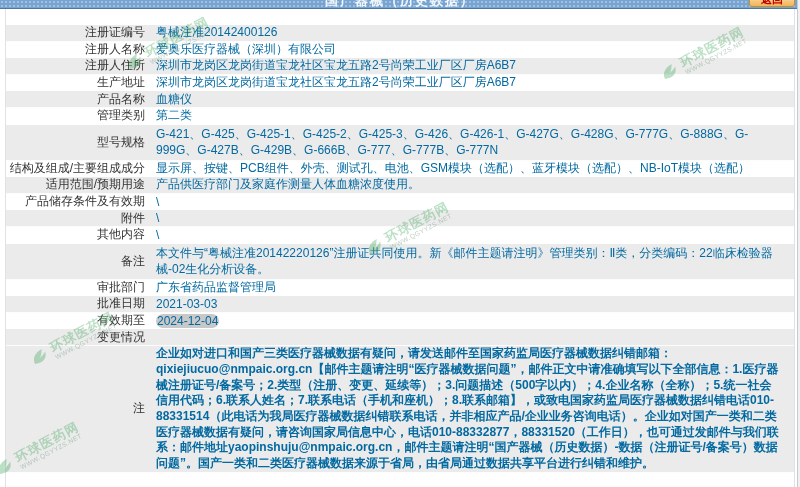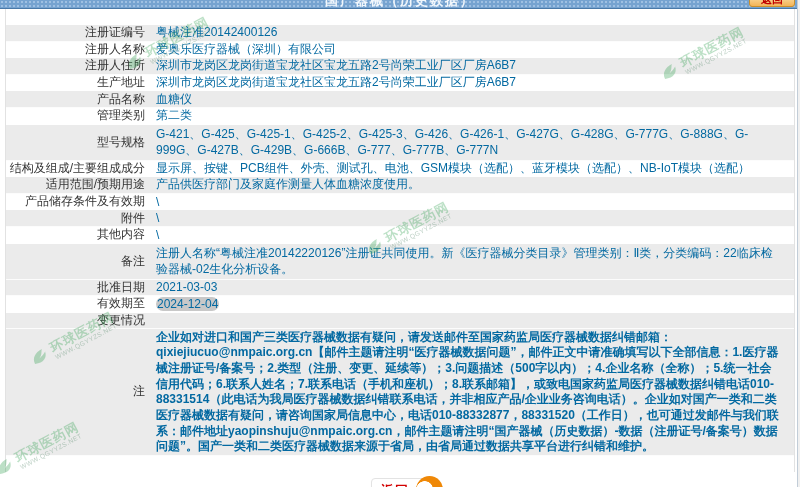--- a/index.html
+++ b/index.html
@@ -129,21 +129,25 @@
   <div class="row single g">
     <div class="lbl">附件</div>
     <div class="val">\</div>
   </div>
   <div class="row single">
     <div class="lbl">其他内容</div>
     <div class="val">\</div>
   </div>
   <div class="row multi2 g">
     <div class="lbl">备注</div>
-    <div class="val">注册人名称“粤械注准20142220126”注册证共同使用。新《医疗器械分类目录》管理类别：Ⅱ类，分类编码：22临床检验器械-02生化分析设备。</div>
+    <div class="val">本文件与“粤械注准20142220126”注册证共同使用。新《邮件主题请注明》管理类别：Ⅱ类，分类编码：22临床检验器械-02生化分析设备。</div>
+  </div>
+  <div class="row single">
+    <div class="lbl">审批部门</div>
+    <div class="val">广东省药品监督管理局</div>
   </div>
   <div class="row single g">
     <div class="lbl">批准日期</div>
     <div class="val">2021-03-03</div>
   </div>
   <div class="row single">
     <div class="lbl">有效期至</div>
     <div class="val"><span class="sel">2024-12-04</span></div>
   </div>
   <div class="row single g">

